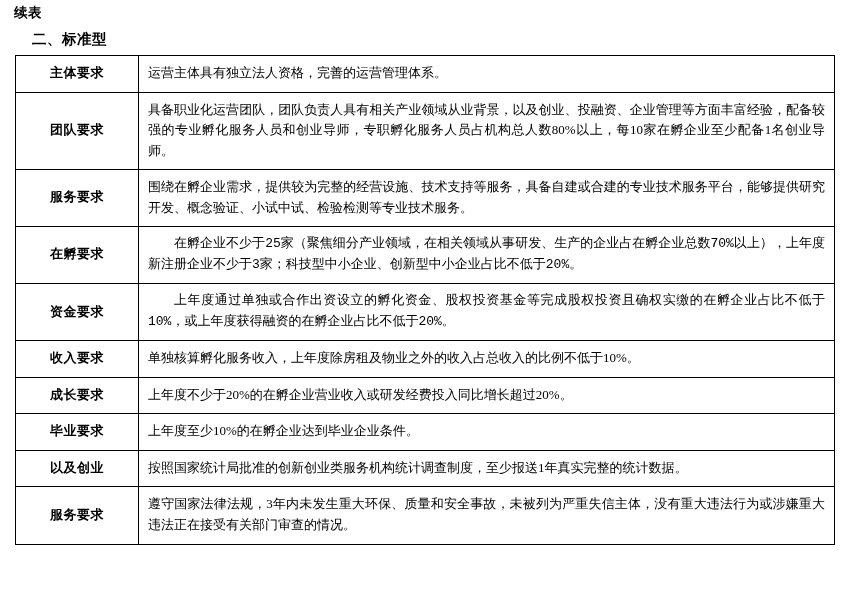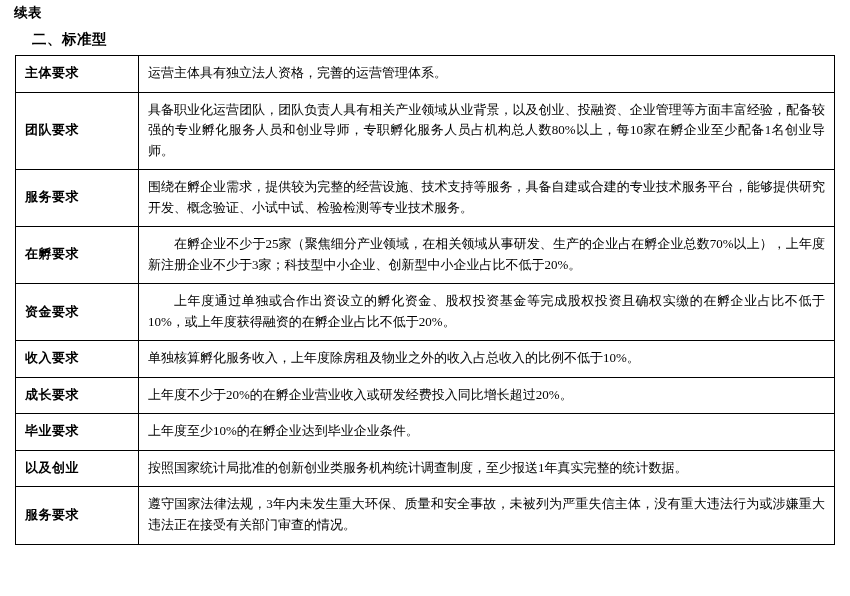--- a/index.html
+++ b/index.html
@@ -50,35 +50,37 @@
   }
   table.req-table td {
     border: 1px solid #000000;
     vertical-align: middle;
     padding: 7px 9px 8px 9px;
     font-size: 13px;
     line-height: 1.58;
   }
   td.label-cell {
     width: 104px;
+    text-align: center;
     font-family: "Liberation Sans", "DejaVu Sans", sans-serif;
     font-weight: bold;
     font-size: 13.5px;
     letter-spacing: 0.5px;
     white-space: nowrap;
   }
   td.content-cell {
     text-align: justify;
     text-justify: inter-ideograph;
     font-family: "Liberation Serif", "DejaVu Serif", serif;
     padding-left: 12px;
     padding-right: 14px;
   }
   td.content-cell.indent {
     text-indent: 26px;
+    font-family: Liberation Mono, monospace;
   }
 </style>
 </head>
 <body>
 
 <div class="page">
 
   <div class="cont-label">续表</div>
 
   <div class="section-title">二、标准型</div>

